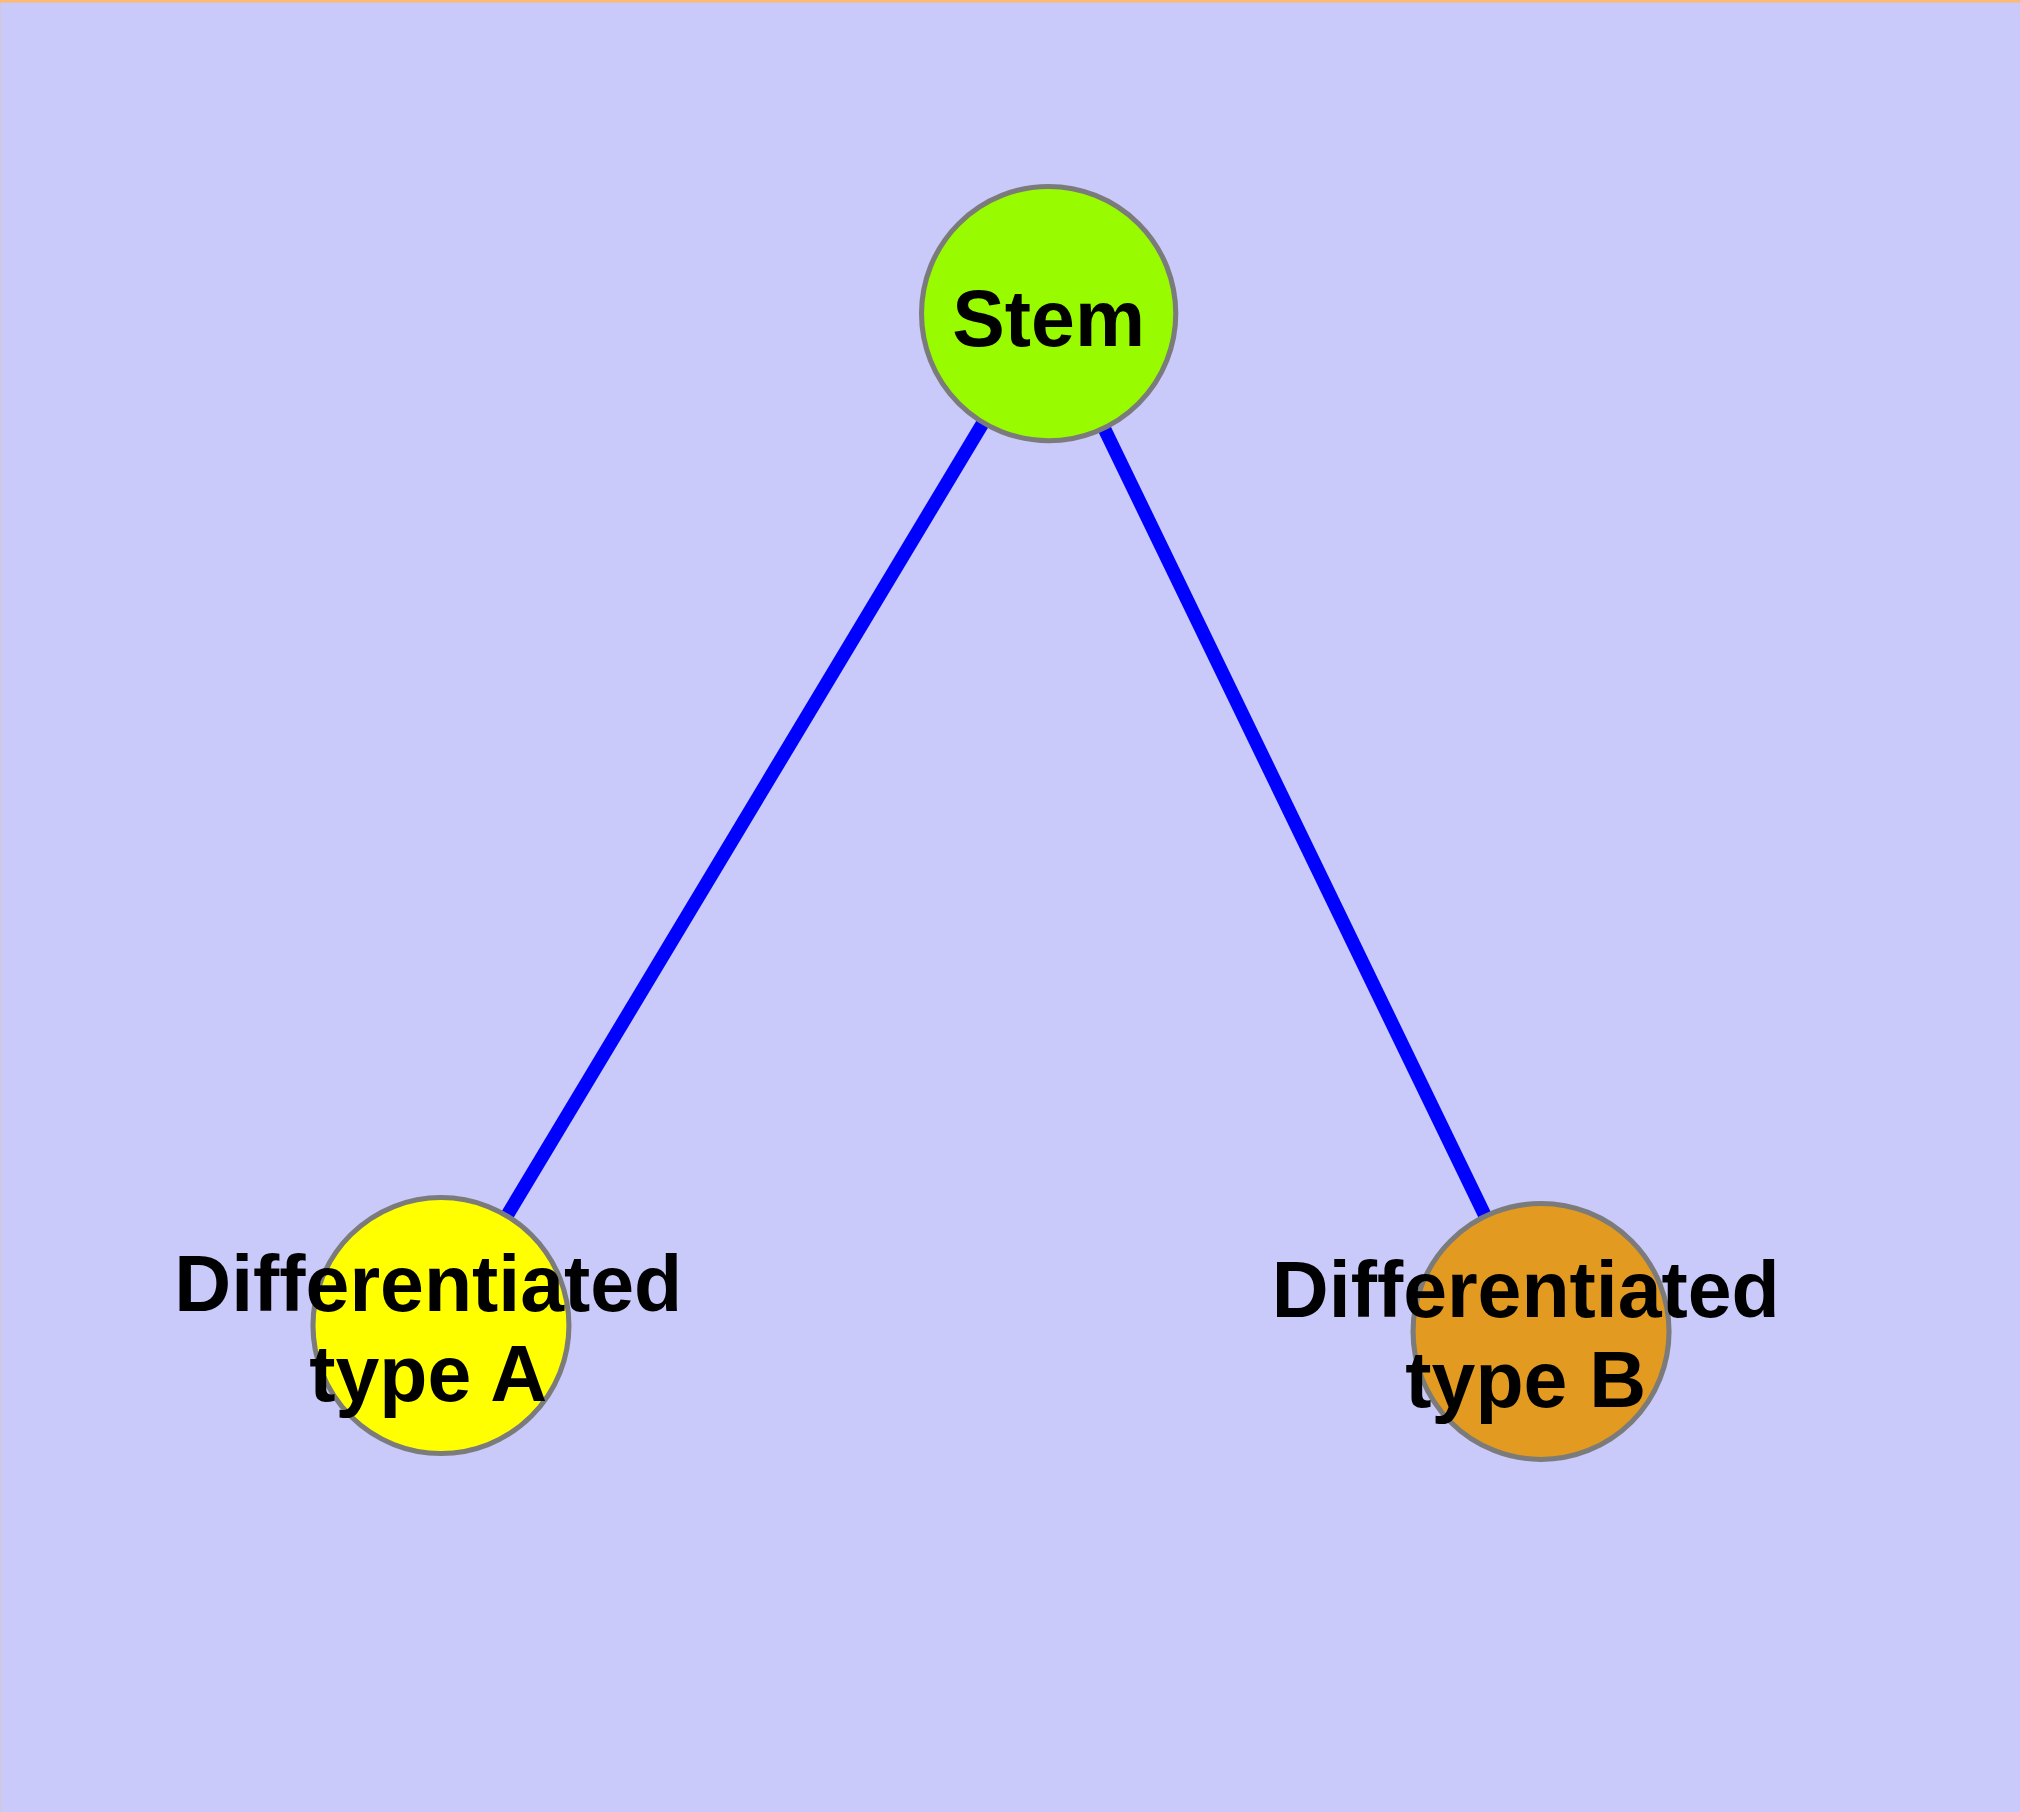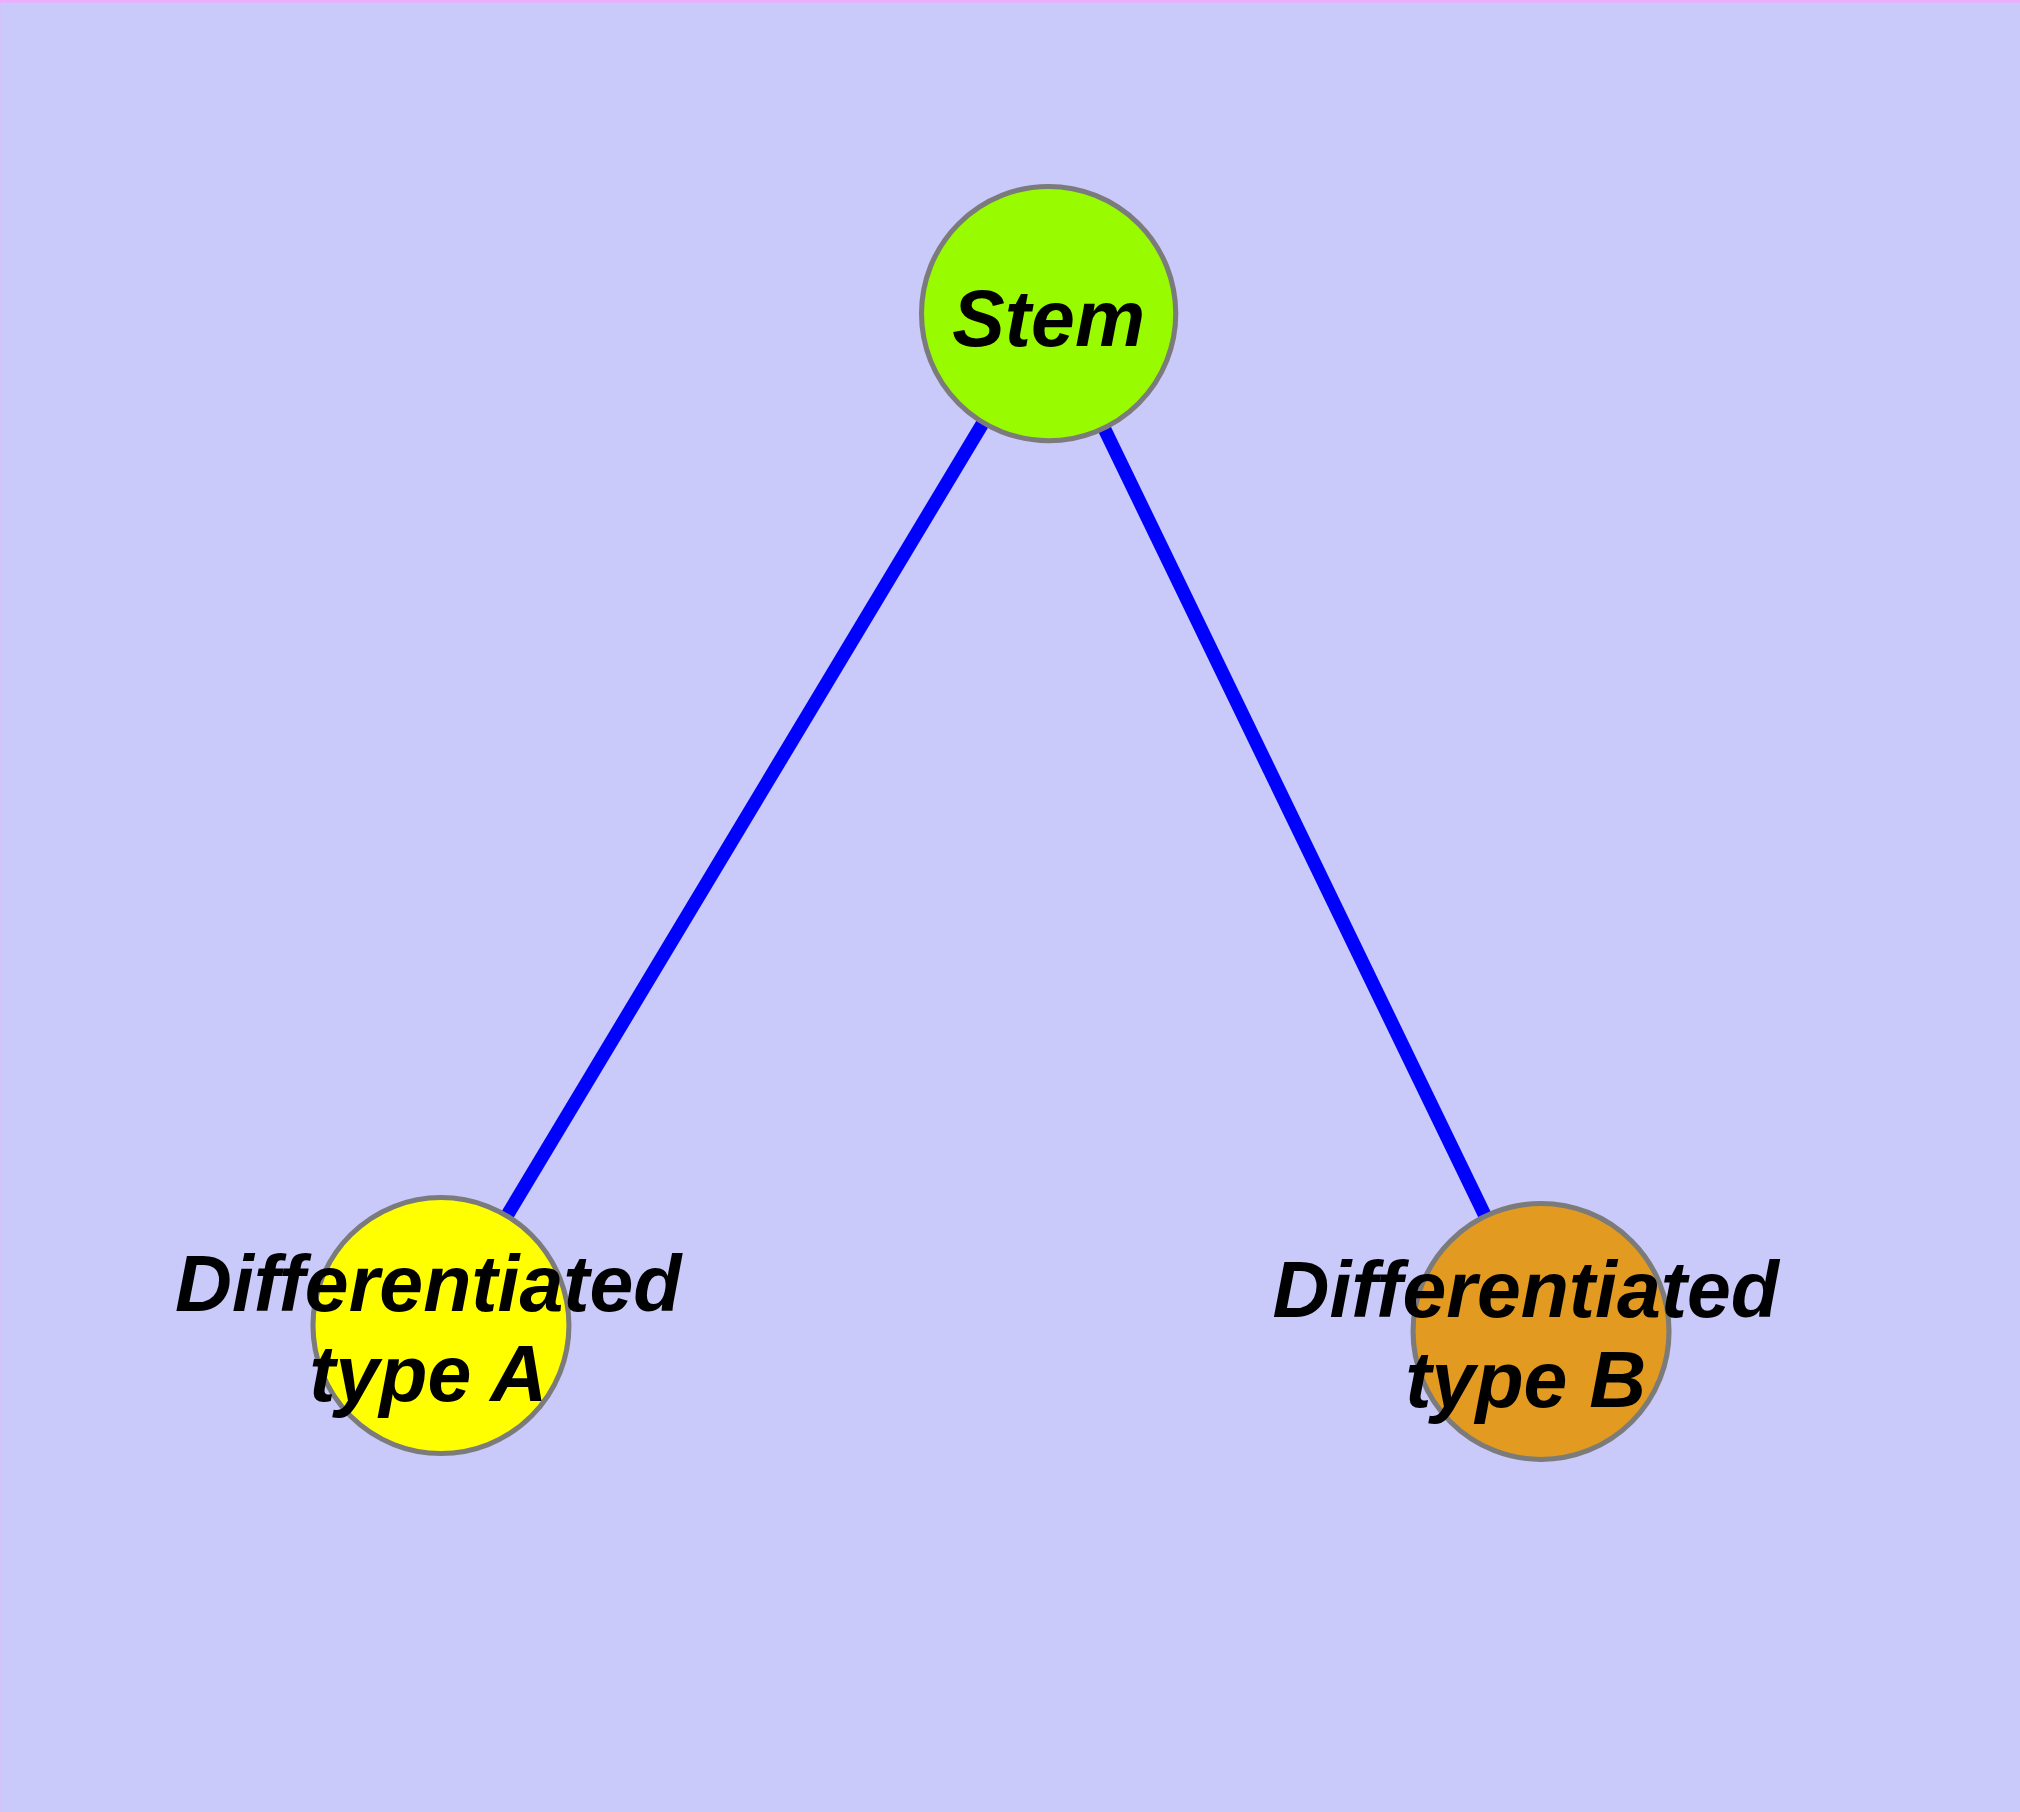--- a/index.html
+++ b/index.html
@@ -4,23 +4,22 @@
 <style>
   html, body {
     margin: 0;
     padding: 0;
     background: #ffffff;
   }
   .stage {
     position: relative;
     width: 2021px;
     height: 1812px;
-    background: #f0abfc;
+    background: #fdba74;
     overflow: hidden;
-    font-style: italic;
   }
   .stage svg {
     display: block;
     width: 2021px;
     height: 1812px;
   }
   .node-label {
     font-family: "Liberation Sans", sans-serif;
     font-weight: bold;
     font-size: 93px;

